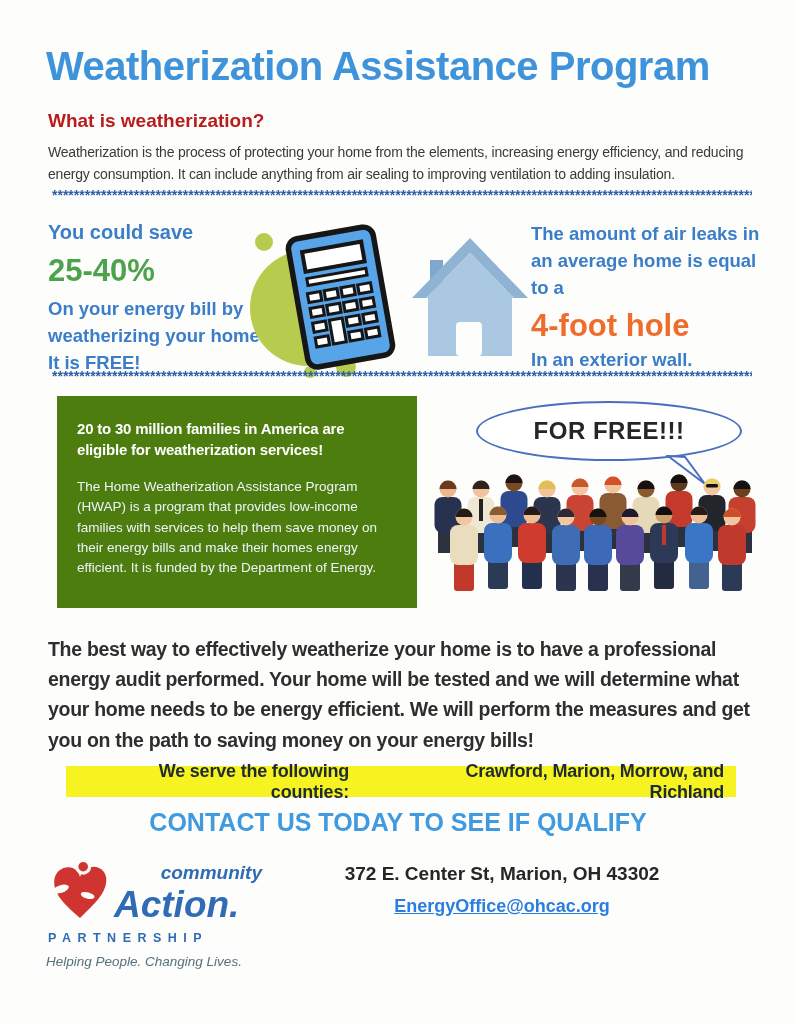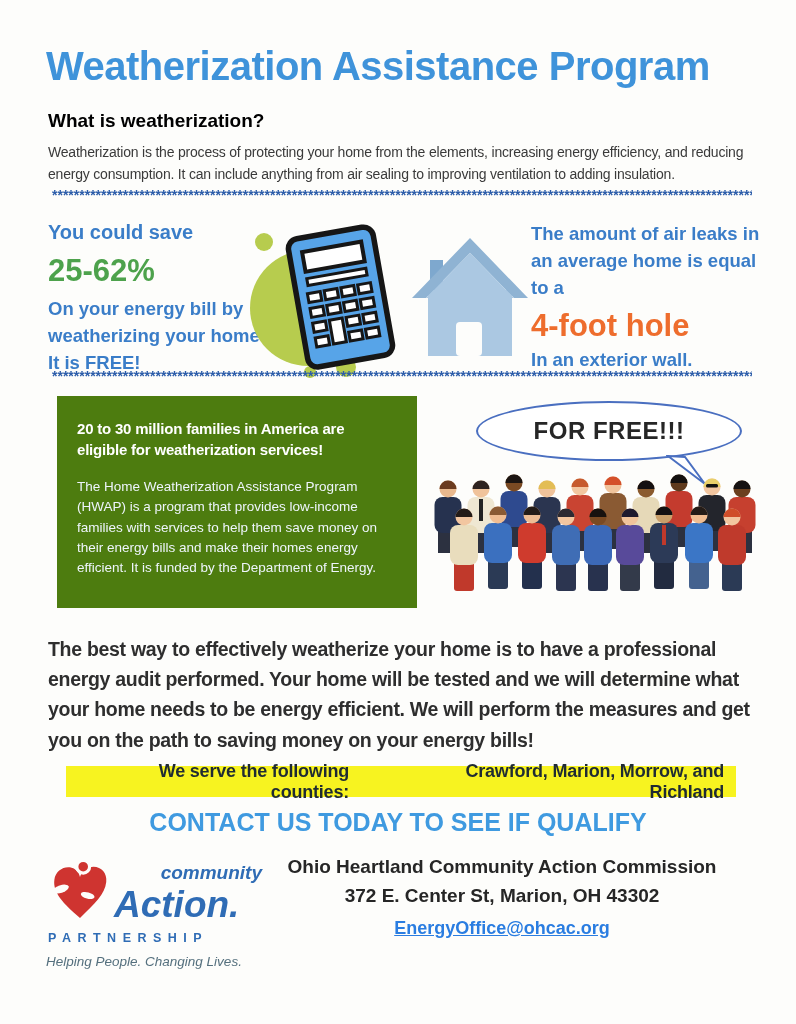--- a/index.html
+++ b/index.html
@@ -8,21 +8,21 @@
     position:relative; width:796px; height:1024px; margin:0 auto;
     background:#fdfdfb; overflow:hidden;
     font-family:"Liberation Sans", sans-serif; color:#2b2b2b;
   }
   .page-title {
     position:absolute; left:46px; top:44px; width:730px;
     font-size:40px; font-weight:bold; letter-spacing:-0.5px; color:#3f93da;
   }
   .intro-heading {
     position:absolute; left:48px; top:110px;
-    font-size:19px; font-weight:bold; color:#000000;
+    font-size:19px; font-weight:bold; color:#b91c1c;
   }
   .intro-body {
     position:absolute; left:48px; top:141px; width:712px;
     font-size:14px; letter-spacing:-0.2px; line-height:1.6; color:#3a3a3a;
   }
   .divider {
     position:absolute; left:52px; width:700px; height:18px;
     font-size:14px; font-weight:bold; color:#2b5ca9;
     white-space:nowrap; overflow:hidden;
   }
@@ -126,21 +126,21 @@
 
   <h1 class="page-title">Weatherization Assistance Program</h1>
 
   <div class="intro-heading">What is weatherization?</div>
   <div class="intro-body">Weatherization is the process of protecting your home from the elements, increasing energy efficiency, and reducing energy consumption. It can include anything from air sealing to improving ventilation to adding insulation.</div>
 
   <div class="divider d1">******************************************************************************************************************************************************</div>
 
   <div class="savings">
     <div class="lead">You could save</div>
-    <div class="amount">25-62%</div>
+    <div class="amount">25-40%</div>
     <div class="detail">On your energy bill by weatherizing your home. It is FREE!</div>
   </div>
 
   <svg class="calc-art" width="172" height="160" viewBox="0 0 172 160">
     <circle cx="62" cy="88" r="58" fill="#b7cc4e"></circle>
     <circle cx="18" cy="22" r="9" fill="#b7cc4e"></circle>
     <circle cx="100" cy="147" r="10" fill="#b7cc4e"></circle>
     <circle cx="64" cy="152" r="6" fill="#b7cc4e"></circle>
     <g transform="rotate(-10 95 80)">
       <rect x="52" y="12" width="86" height="130" rx="10" fill="#57a4e8" stroke="#161616" stroke-width="5.5"></rect>
@@ -336,18 +336,17 @@
       <div class="logo-text">
         <span class="logo-community">community</span>
         <span class="logo-action">Action.</span>
       </div>
     </div>
     <div class="logo-partnership">PARTNERSHIP</div>
     <div class="logo-tagline">Helping People. Changing Lives.</div>
   </div>
 
   <div class="contact-block">
-    <div class="org">Ohio Heartland Community Action Commission</div>
     <div class="address">372 E. Center St, Marion, OH 43302</div>
     <a href="#" class="email">EnergyOffice@ohcac.org</a>
   </div>
 
 </div>
 
 </body></html>

